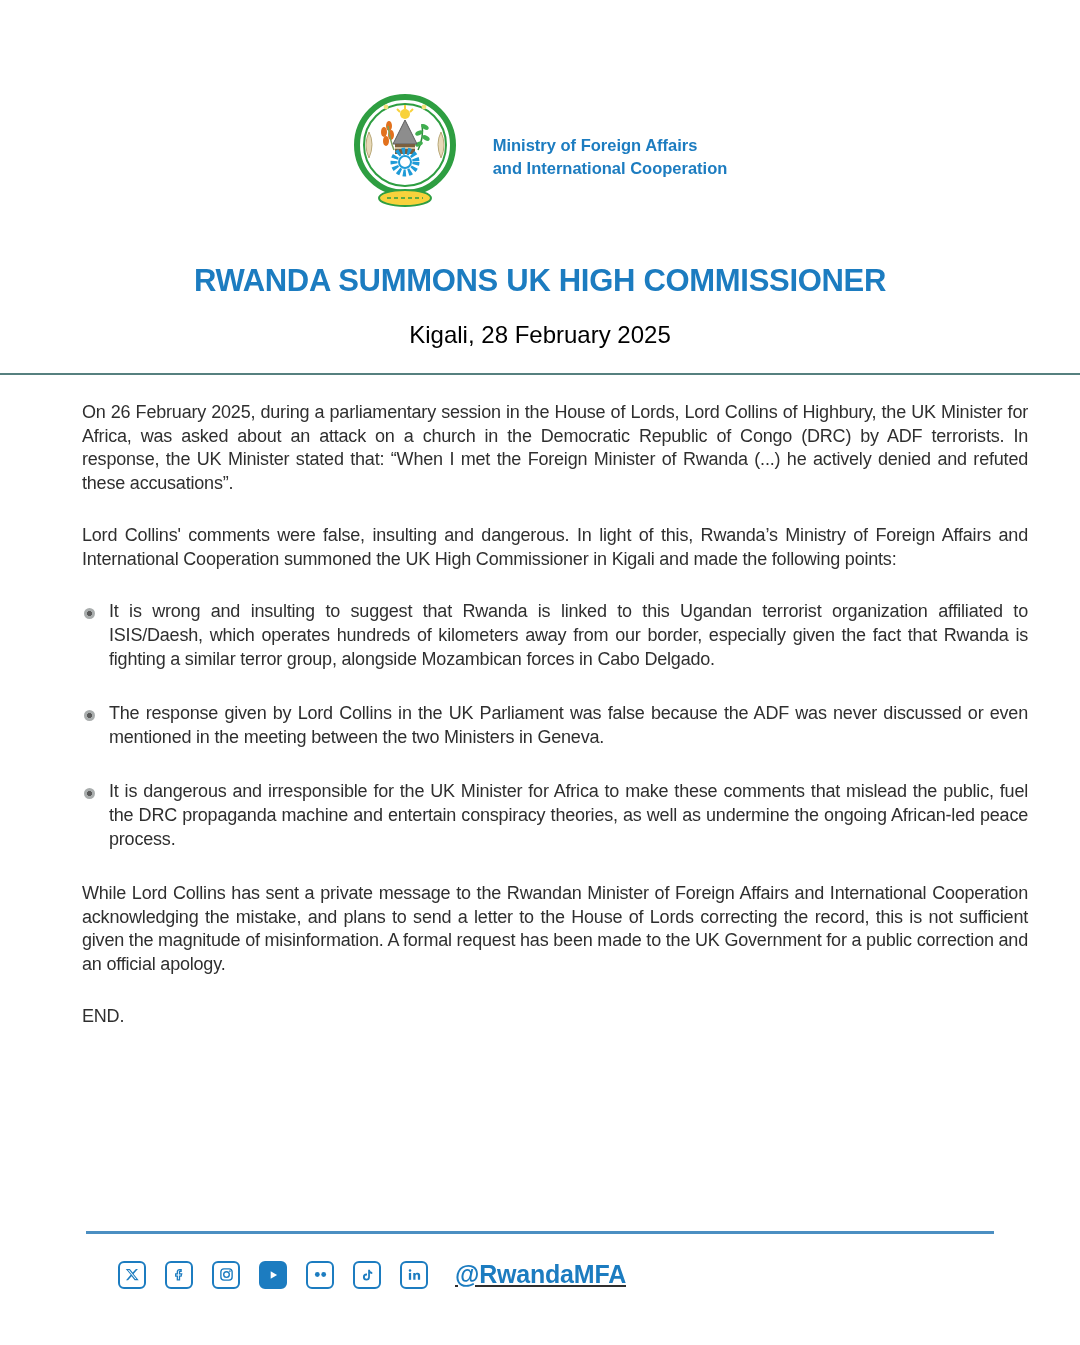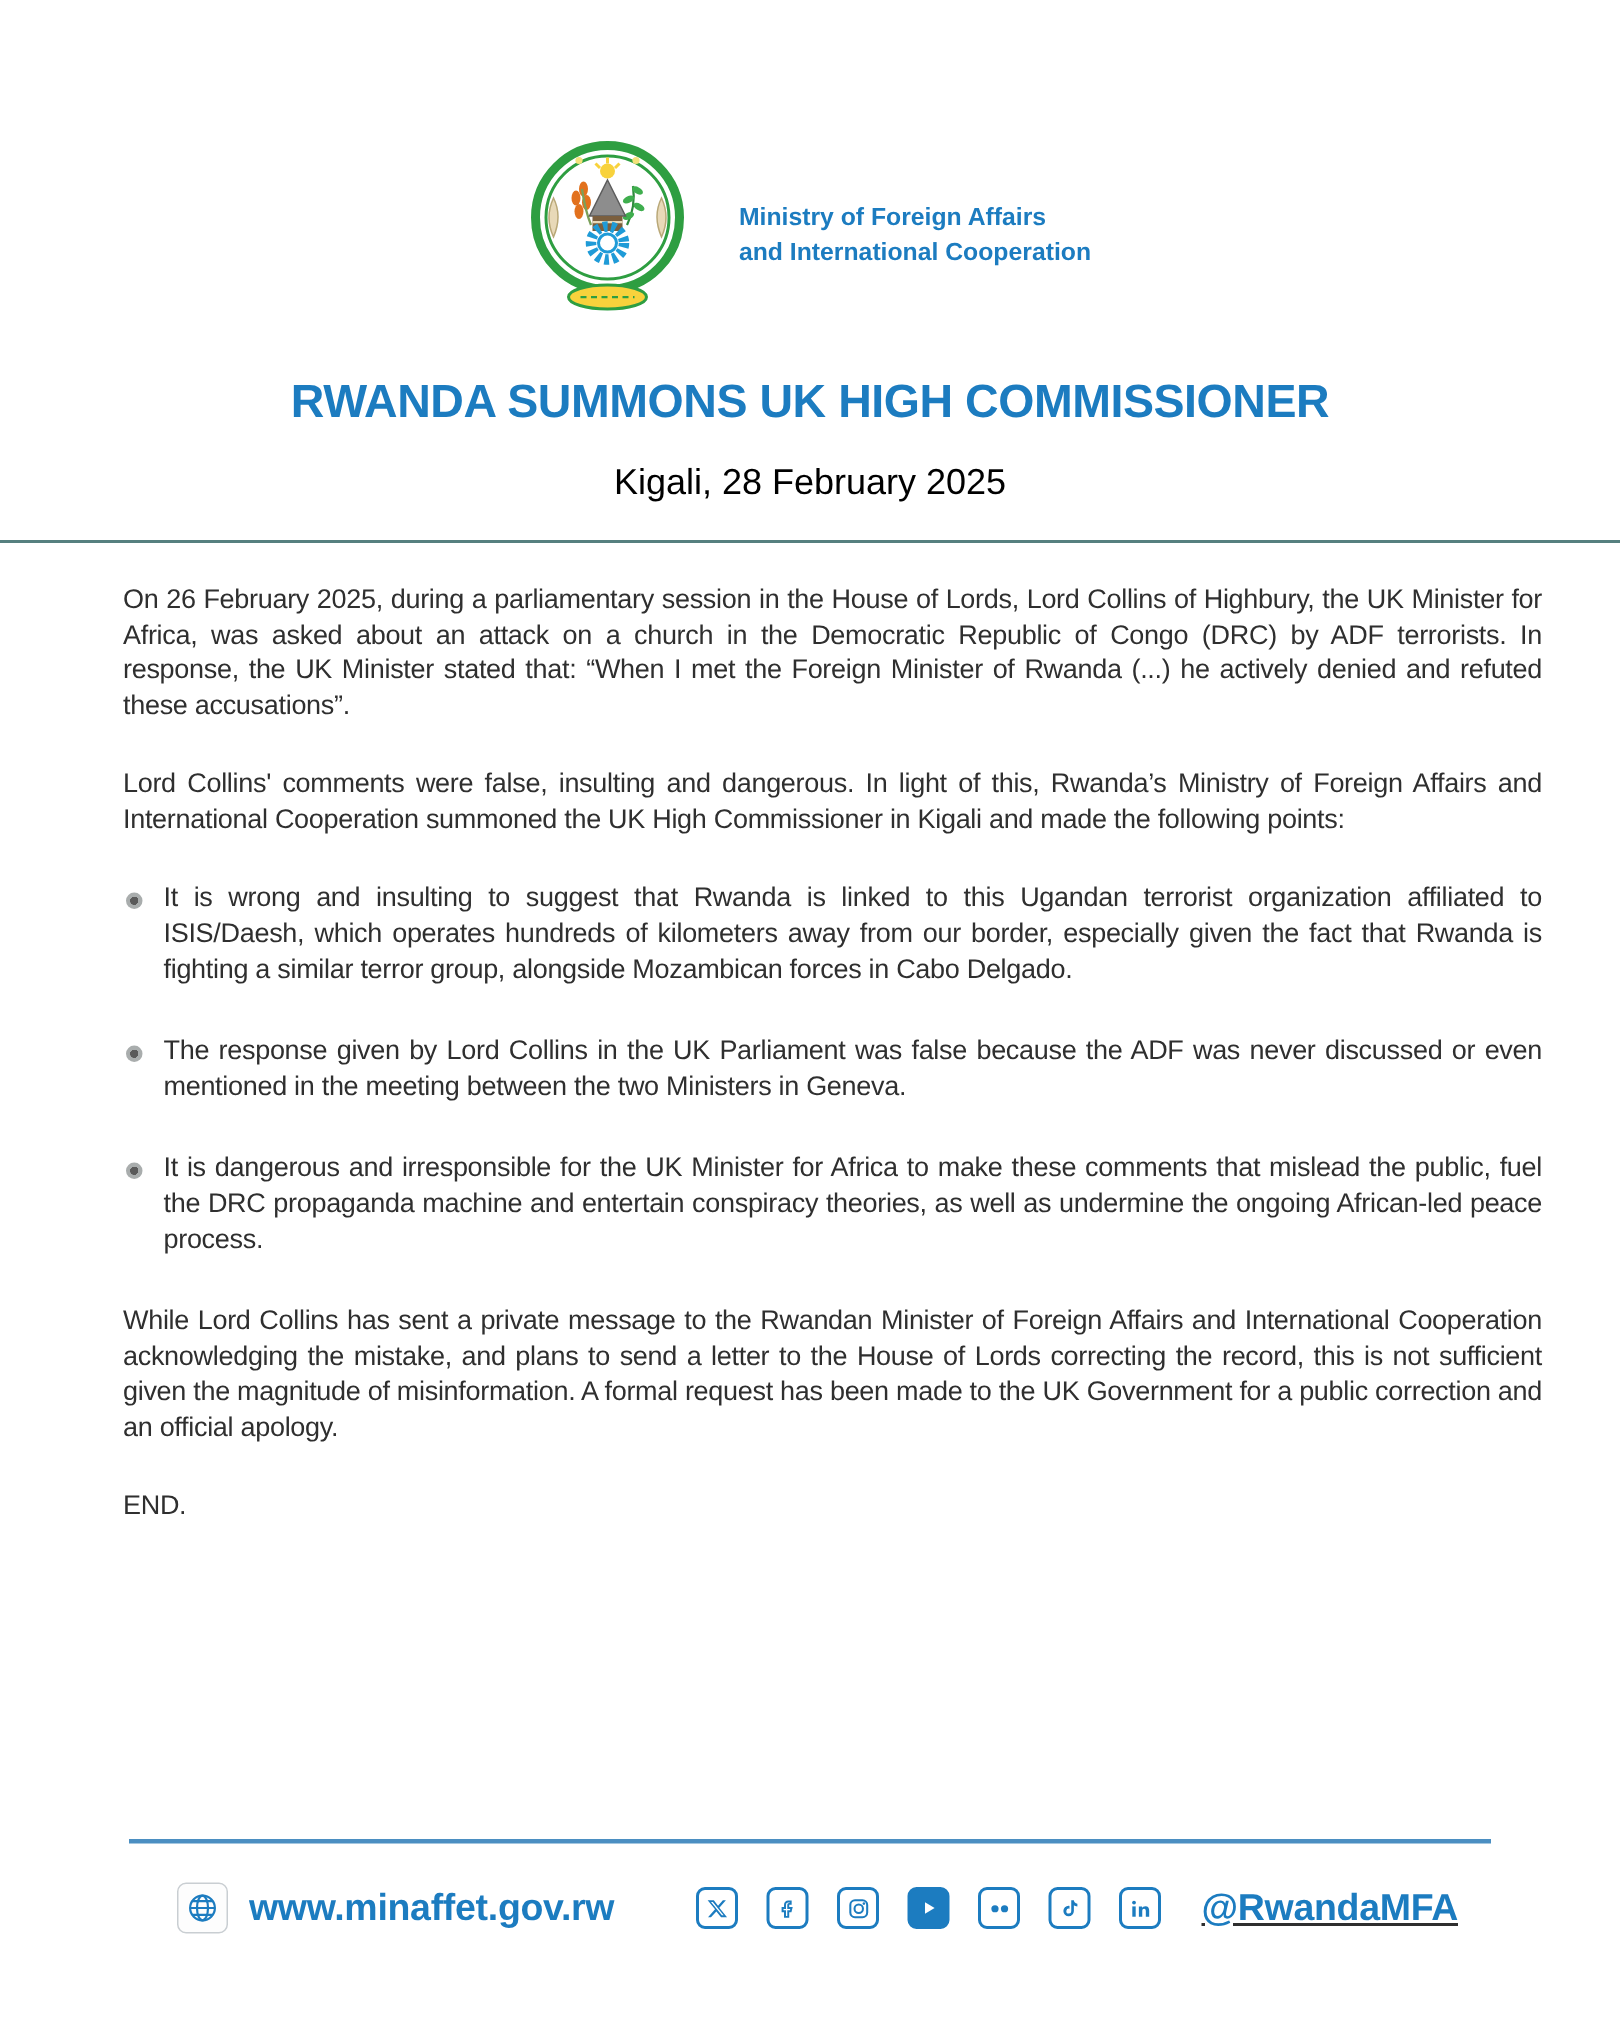--- a/index.html
+++ b/index.html
@@ -27,21 +27,21 @@
     border-bottom: 2px solid #1d3b52;
     display: inline-block; min-width: 185px;
   }
   .org-line2, .org-line3 {
     font-size: 16.5px; font-weight: 700; color: #1c7cc0;
     line-height: 1.25; margin-top: 2px; padding-left: 22px;
   }
   .org-line2 { margin-top: 6px; }
 
   .doc-title {
-    margin-top: 35px;
+    margin-top: 49px;
     font-size: 31px; font-weight: 700; color: #1c7cc0;
     letter-spacing: -0.3px;
   }
   .dateline {
     margin-top: 22px;
     font-size: 24px; color: #000000; font-weight: 400;
   }
   .top-divider {
     margin-top: 24px;
     border: none; border-top: 2px solid #56807f;
@@ -181,32 +181,20 @@
     </li>
   </ul>
 
   <p>While Lord Collins has sent a private message to the Rwandan Minister of Foreign Affairs and International Cooperation acknowledging the mistake, and plans to send a letter to the House of Lords correcting the record, this is not sufficient given the magnitude of misinformation. A formal request has been made to the UK Government for a public correction and an official apology.</p>
   <p class="end-line">END.</p>
 </div>
 
 <div class="footer-wrap">
   <hr class="footer-divider">
   <div class="footer-row">
-    <div class="site-group">
-      <span class="globe-box">
-        <svg width="22" height="22" viewBox="0 0 24 24" fill="none" stroke="#1c7cc0" stroke-width="1.6">
-          <circle cx="12" cy="12" r="9"></circle>
-          <ellipse cx="12" cy="12" rx="4" ry="9"></ellipse>
-          <line x1="3" y1="12" x2="21" y2="12"></line>
-          <line x1="4.3" y1="7" x2="19.7" y2="7"></line>
-          <line x1="4.3" y1="17" x2="19.7" y2="17"></line>
-        </svg>
-      </span>
-      <span class="site-url">www.minaffet.gov.rw</span>
-    </div>
 
     <div class="social-group">
       <span class="icon-box">
         <svg width="15" height="15" viewBox="0 0 24 24" fill="#1c7cc0">
           <path d="M17.5 3h3.2l-7 8 8.2 10h-6.4l-5-6.2L4.8 21H1.6l7.5-8.6L1.2 3h6.6l4.5 5.7L17.5 3zm-1.1 16h1.8L6.7 4.8H4.8L16.4 19z"></path>
         </svg>
       </span>
       <span class="icon-box">
         <svg width="13" height="13" viewBox="0 0 24 24" fill="none" stroke="#1c7cc0" stroke-width="2.4">
           <path d="M15 3h-3a4 4 0 0 0-4 4v4H5v4h3v7h4v-7h3l1-4h-4V7a1 1 0 0 1 1-1h2z"></path>

